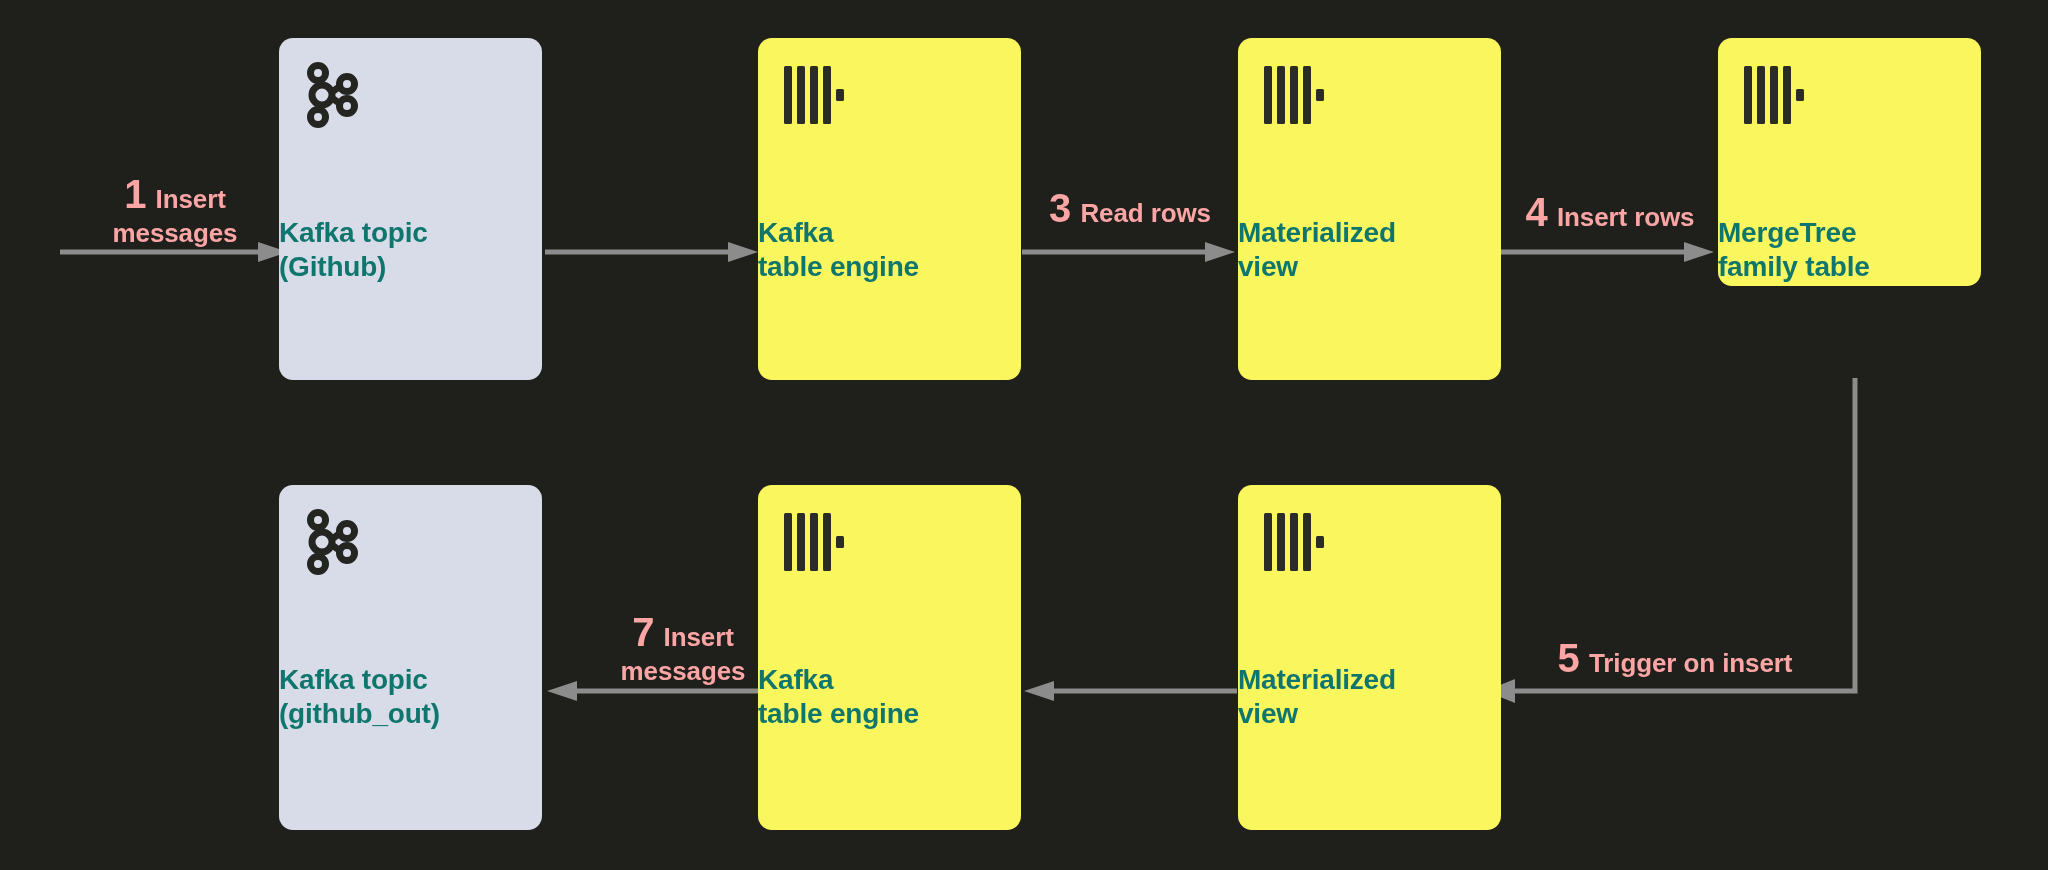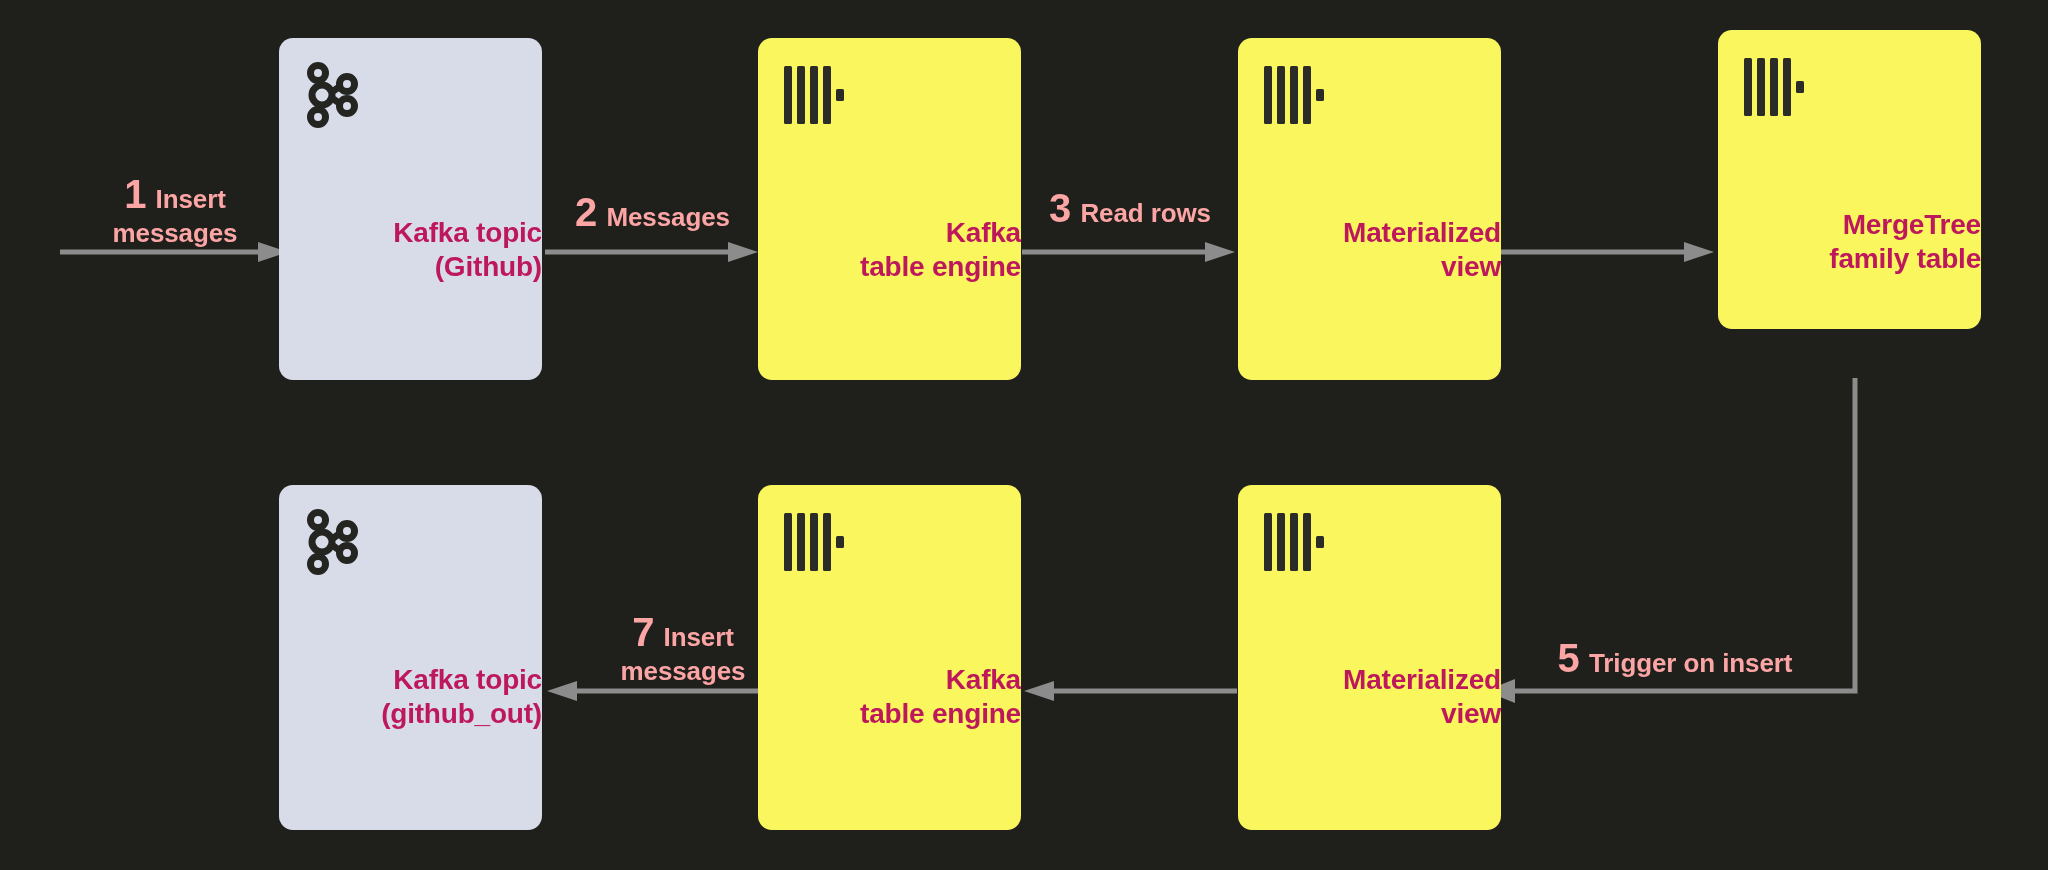--- a/index.html
+++ b/index.html
@@ -23,22 +23,22 @@
   .node.kafka{background:#d8dce8;}
   .node.ch{background:#faf65e;padding-left:40px;}
   .node .icon{
     position:absolute;
     left:26px;top:24px;
     width:62px;height:66px;
   }
   .node .label{
     position:absolute;
     left:0;right:0;
-    text-align:right;
-    color:#be185d;
+    text-align:left;
+    color:#0f766e;
     font-size:28px;
     font-weight:700;
     line-height:1.2;
     letter-spacing:-0.2px;
     white-space:pre-line;
   }
 
   
   .edge-label{
     position:absolute;
@@ -149,21 +149,21 @@
           <rect x="26" y="4" width="8" height="58" rx="1.5"></rect>
           <rect x="39" y="4" width="8" height="58" rx="1.5"></rect>
           <rect x="52" y="27" width="8" height="12" rx="1.5"></rect>
         </g>
       </svg>
     </span>
     <span class="label" style="top:178px">Materialized
 view</span>
   </div>
 
-  <div class="node ch" style="left:1718px;top:30px;width:263px;height:299px">
+  <div class="node ch" style="left:1718px;top:38px;width:263px;height:248px">
     <span class="icon">
       <svg viewBox="0 0 62 66" width="62" height="66">
         <g fill="#2b2b28">
           <rect x="0" y="4" width="8" height="58" rx="1.5"></rect>
           <rect x="13" y="4" width="8" height="58" rx="1.5"></rect>
           <rect x="26" y="4" width="8" height="58" rx="1.5"></rect>
           <rect x="39" y="4" width="8" height="58" rx="1.5"></rect>
           <rect x="52" y="27" width="8" height="12" rx="1.5"></rect>
         </g>
       </svg>
@@ -222,28 +222,28 @@
     </span>
     <span class="label" style="top:178px">Materialized
 view</span>
   </div>
 
   <div class="edge-label" style="left:80px;top:150px;width:190px">
     <span class="num">1 </span><span class="txt">Insert
 messages</span>
   </div>
 
-  <div class="edge-label" style="left:555px;top:168px;width:195px">
-    <span class="num">2 </span><span class="txt">Messages</span>
-  </div>
 
   <div class="edge-label" style="left:1030px;top:164px;width:200px">
     <span class="num">3 </span><span class="txt">Read rows</span>
   </div>
 
+  <div class="edge-label" style="left:1505px;top:168px;width:210px">
+    <span class="num">4 </span><span class="txt">Insert rows</span>
+  </div>
 
   <div class="edge-label" style="left:1530px;top:614px;width:290px">
     <span class="num">5 </span><span class="txt">Trigger on insert</span>
   </div>
 
 
   <div class="edge-label" style="left:588px;top:588px;width:190px">
     <span class="num">7 </span><span class="txt">Insert
 messages</span>
   </div>

